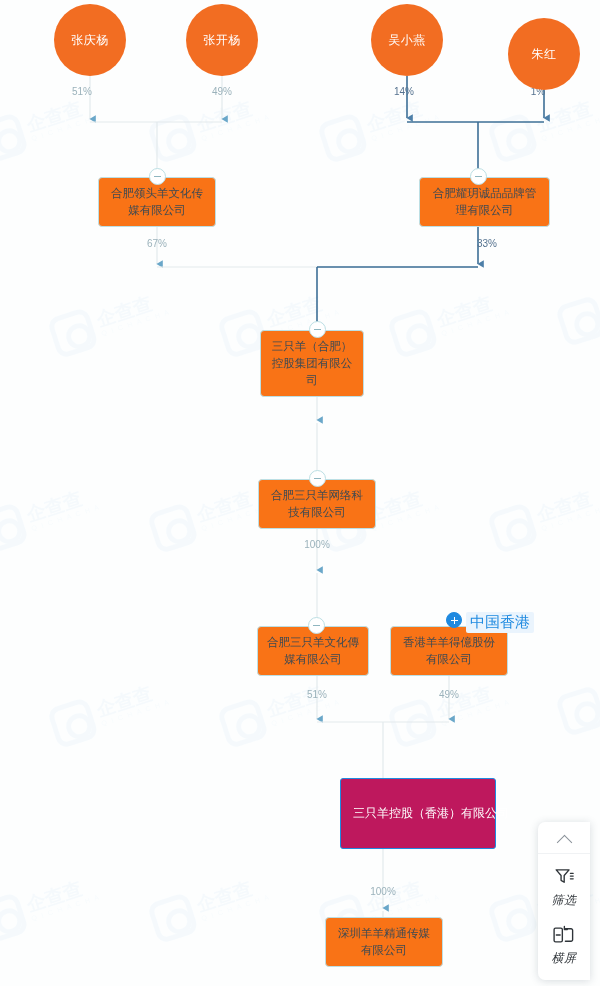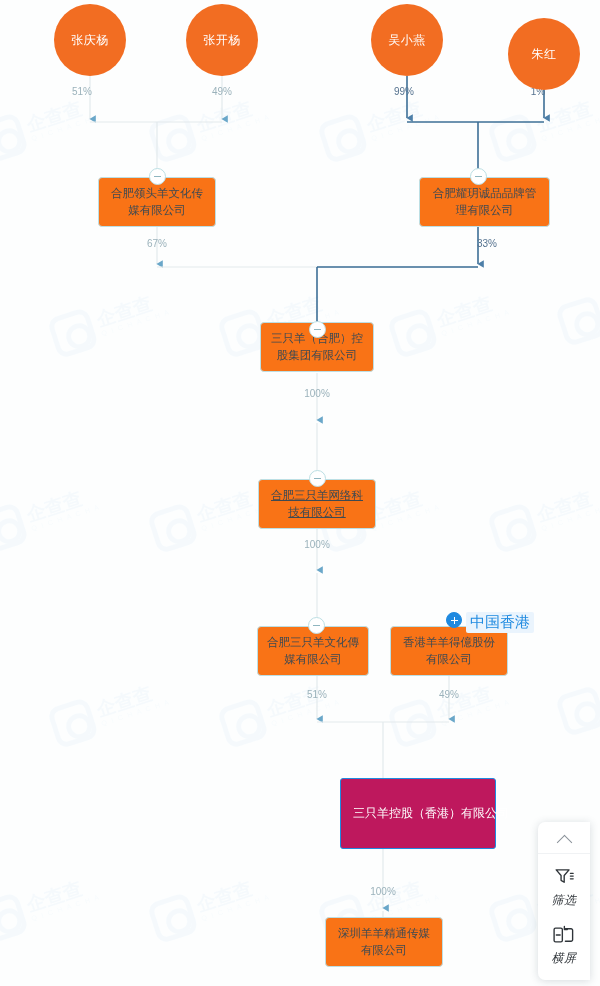--- a/index.html
+++ b/index.html
@@ -359,43 +359,43 @@
       <div class="person" style="left: 371px; top: 4px;">吴小燕</div>
       <div class="person" style="left: 508px; top: 18px;">朱红</div>
       <div class="company" style="left: 98px; top: 177px; width: 118px; min-height: 43px;">合肥领头羊文化传媒有限公司</div>
       <div class="toggle" style="left: 148.5px; top: 168px;">
         <i></i>
       </div>
       <div class="company" style="left: 419px; top: 177px; width: 131px; min-height: 43px;">合肥耀玥诚品品牌管理有限公司</div>
       <div class="toggle" style="left: 469.5px; top: 168px;">
         <i></i>
       </div>
-      <div class="company" style="left: 260px; top: 322px; width: 114px; min-height: 43px;">三只羊（合肥）控股集团有限公司</div>
+      <div class="company" style="left: 260px; top: 330px; width: 104px; min-height: 43px;">三只羊（合肥）控股集团有限公司</div>
       <div class="toggle" style="left: 308.5px; top: 321px;">
         <i></i>
       </div>
-      <div class="company" style="left: 258px; top: 479px; width: 118px; min-height: 43px; text-decoration: underline;">合肥三只羊网络科技有限公司</div>
+      <div class="company" style="left: 258px; top: 479px; width: 118px; min-height: 43px;">合肥三只羊网络科技有限公司</div>
       <div class="toggle" style="left: 308.5px; top: 470px;">
         <i></i>
       </div>
       <div class="company" style="left: 257px; top: 626px; width: 112px; min-height: 43px;">合肥三只羊文化傳媒有限公司</div>
       <div class="toggle" style="left: 307.5px; top: 617px;">
         <i></i>
       </div>
       <div class="company" style="left: 390px; top: 626px; width: 118px; min-height: 43px;">香港羊羊得億股份有限公司</div>
       <div class="toggle plus" style="left: 446px; top: 612px;">
         <i></i>
         <i class="v"></i>
       </div>
       <div class="region-badge" style="left: 466px; top: 612px;">中国香港</div>
       <div class="company highlight" style="left: 305px; top: 778px; width: 156px;">三只羊控股（香港）有限公司</div>
       <div class="company" style="left: 325px; top: 917px; width: 118px; min-height: 43px;">深圳羊羊精通传媒有限公司</div>
       <div class="pct" style="left: 82px; top: 86px;">51%</div>
       <div class="pct" style="left: 222px; top: 86px;">49%</div>
-      <div class="pct dark" style="left: 404px; top: 86px;">99%</div>
+      <div class="pct dark" style="left: 404px; top: 86px;">14%</div>
       <div class="pct dark" style="left: 538px; top: 86px;">1%</div>
       <div class="pct" style="left: 157px; top: 238px;">67%</div>
       <div class="pct dark" style="left: 487px; top: 238px;">33%</div>
       <div class="pct" style="left: 317px; top: 388px;">100%</div>
       <div class="pct" style="left: 317px; top: 539px;">100%</div>
       <div class="pct" style="left: 317px; top: 689px;">51%</div>
       <div class="pct" style="left: 449px; top: 689px;">49%</div>
       <div class="pct" style="left: 383px; top: 886px;">100%</div>
     </div>
 

